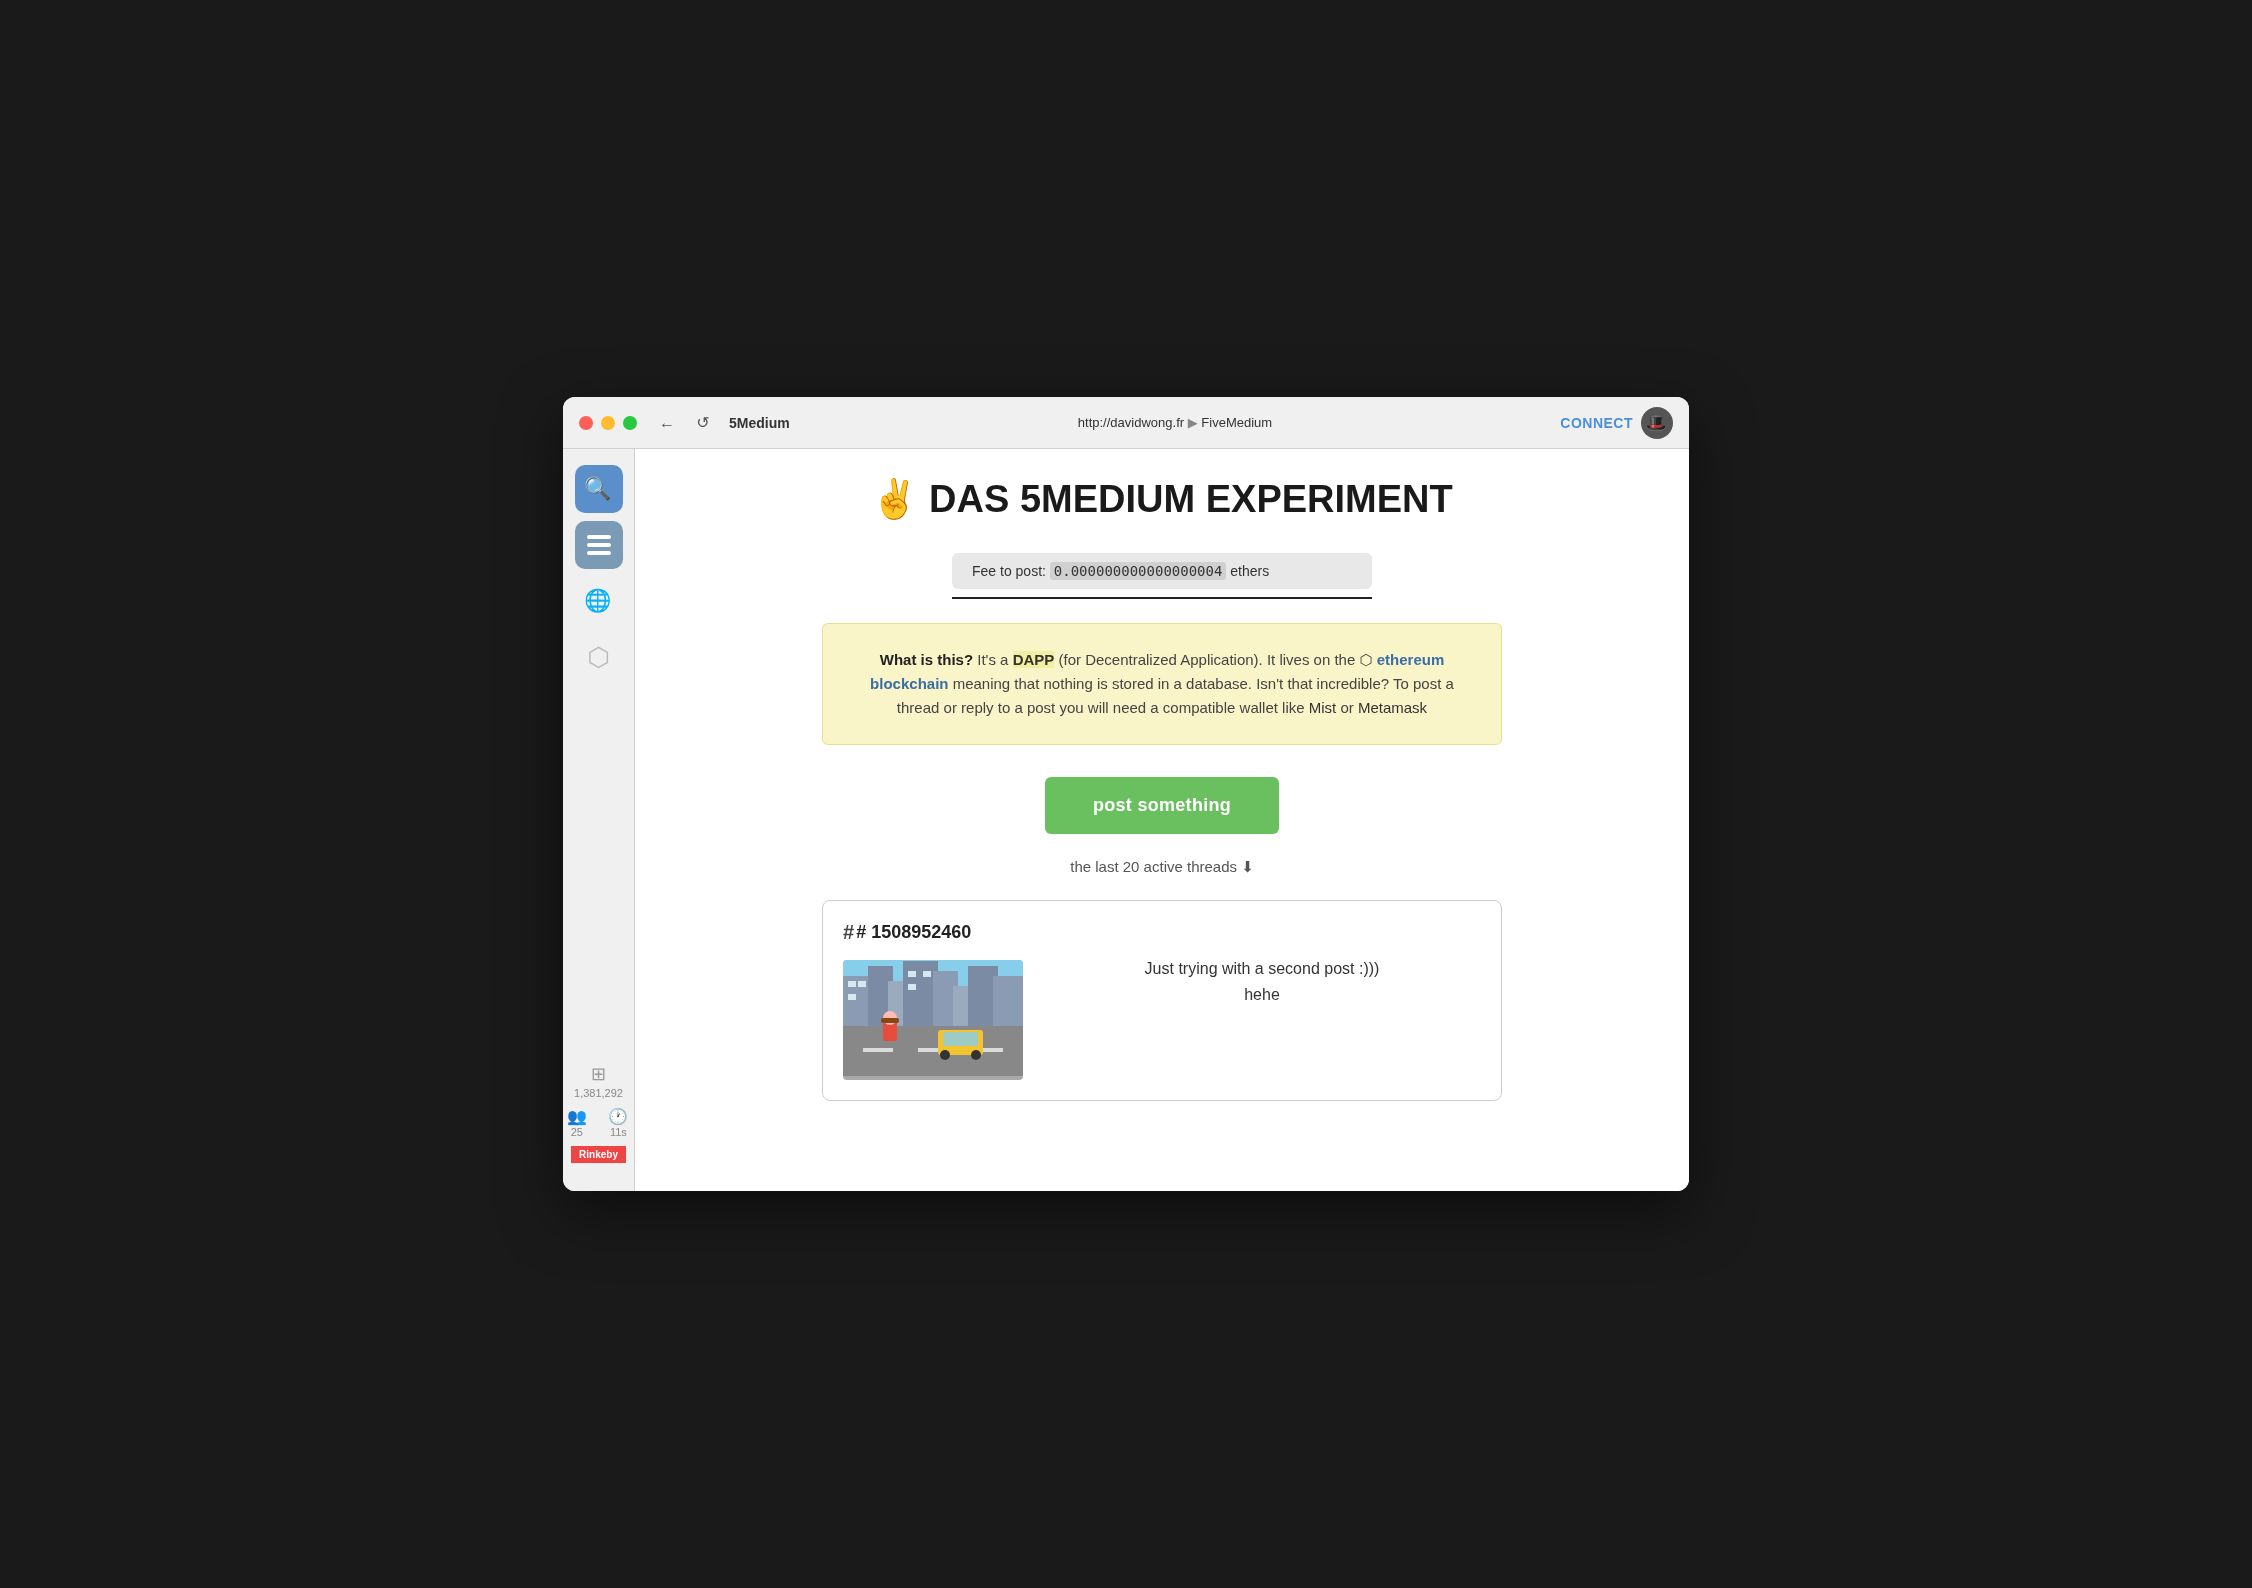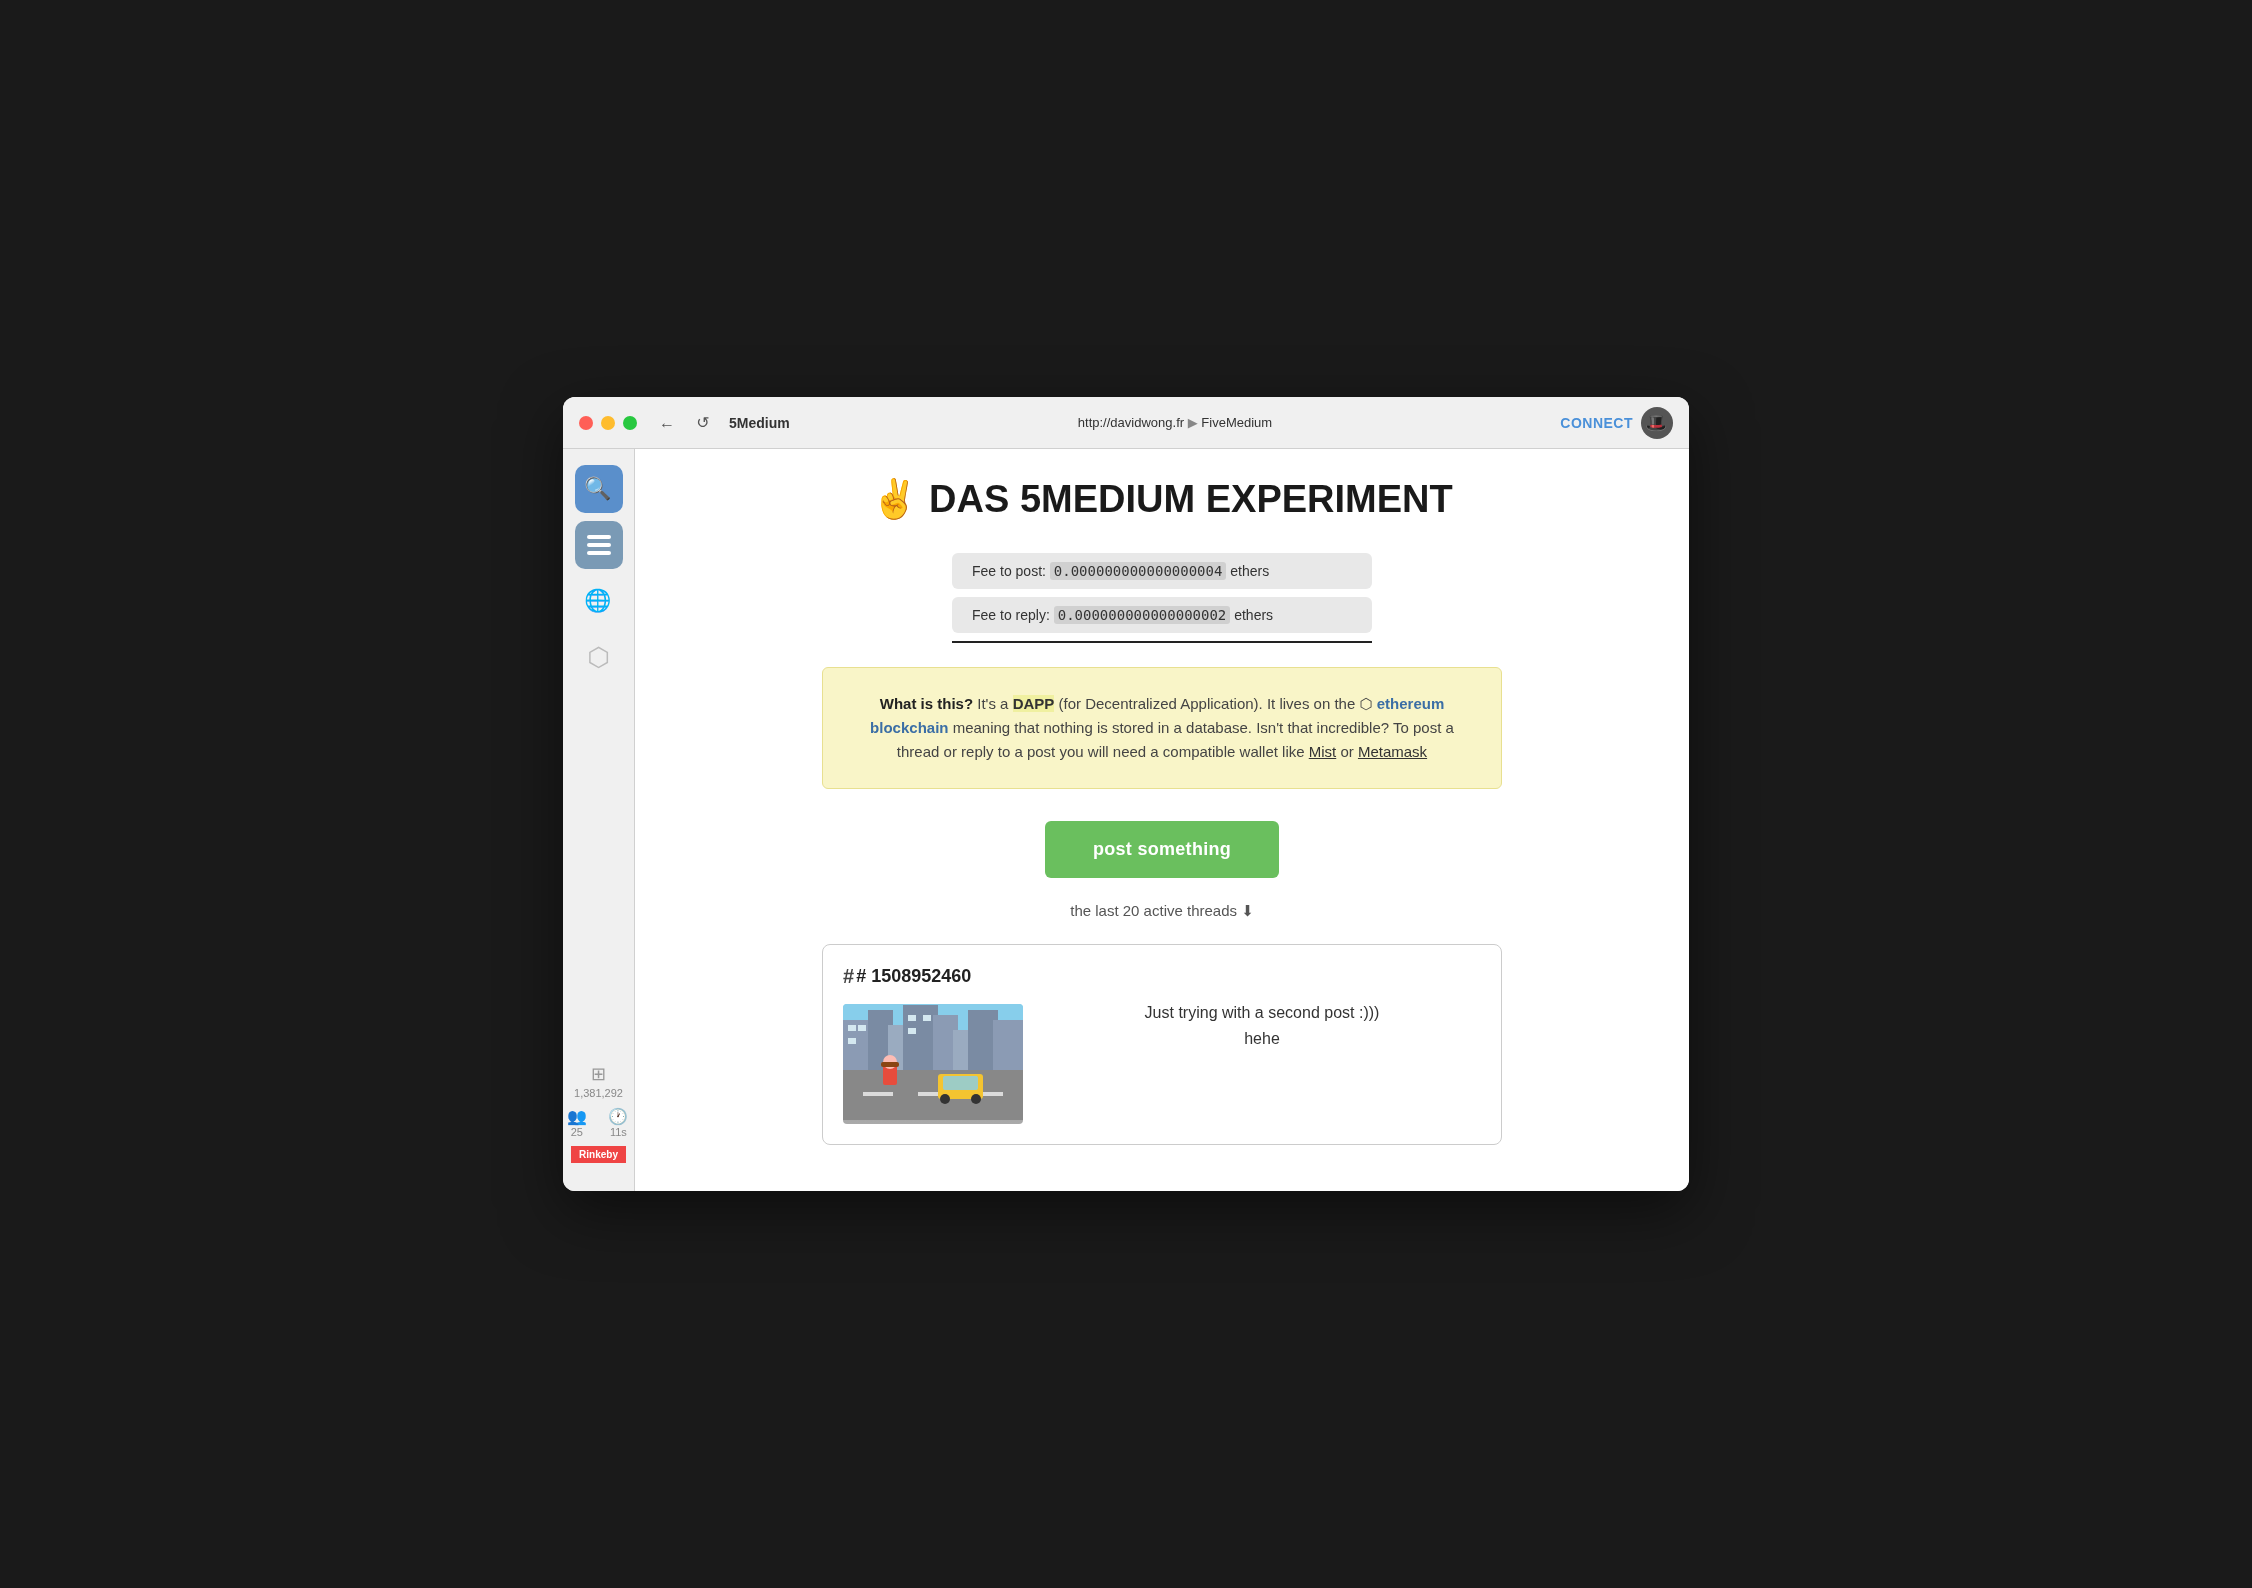--- a/index.html
+++ b/index.html
@@ -213,21 +213,20 @@
     .info-box .dapp-highlight { 
       background: #f0f0a0; 
       font-weight: 700;
       color: #333;
     }
     .info-box .eth-highlight {
       font-weight: 700;
       color: #3b6ea5;
     }
     .info-box .link-style {
-      text-decoration: underline;
       color: #333;
       font-weight: 500;
     }
     .post-btn {
       display: block;
       margin: 0 auto 24px;
       background: #6abf5e;
       color: #fff;
       font-size: 18px;
       font-weight: 700;
@@ -352,25 +351,20 @@
     </div>
 
     <div class="content">
       <h1 class="page-title">✌️ DAS 5MEDIUM EXPERIMENT</h1>
 
       <div class="fee-box">
         <span>Fee to post:</span>
         <span class="fee-value">0.000000000000000004</span>
         <span>ethers</span>
       </div>
-      <div class="fee-box">
-        <span>Fee to reply:</span>
-        <span class="fee-value">0.000000000000000002</span>
-        <span>ethers</span>
-      </div>
       <hr class="fee-divider">
 
       <div class="info-box">
         <span class="bold">What is this?</span>
         <span>It's a </span><span class="dapp-highlight">DAPP</span><span> (for Decentralized Application). It lives on the </span>⬡ <span class="eth-highlight bold">ethereum blockchain</span><span> meaning that nothing is stored in a database. Isn't that incredible? To post a thread or reply to a post you will need a compatible wallet like </span><span class="link-style">Mist</span><span> or </span><span class="link-style">Metamask</span>
       </div>
 
       <button class="post-btn">post something</button>
 
       <div class="last-threads">the last 20 active threads ⬇</div>

